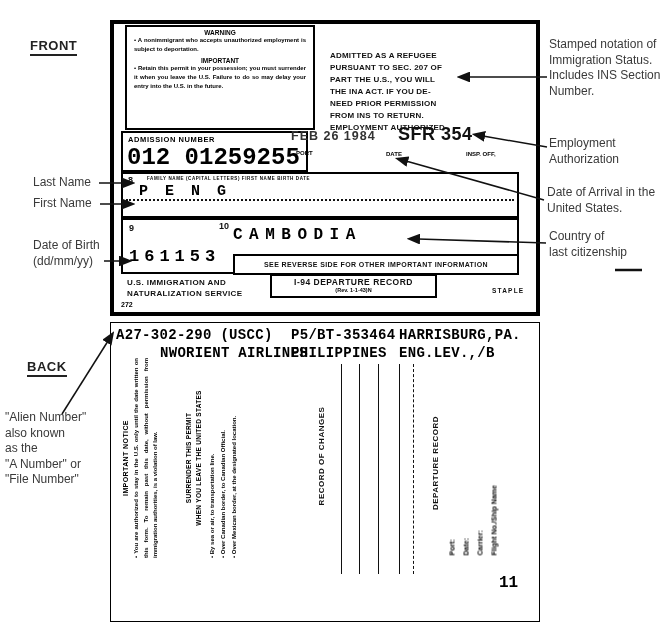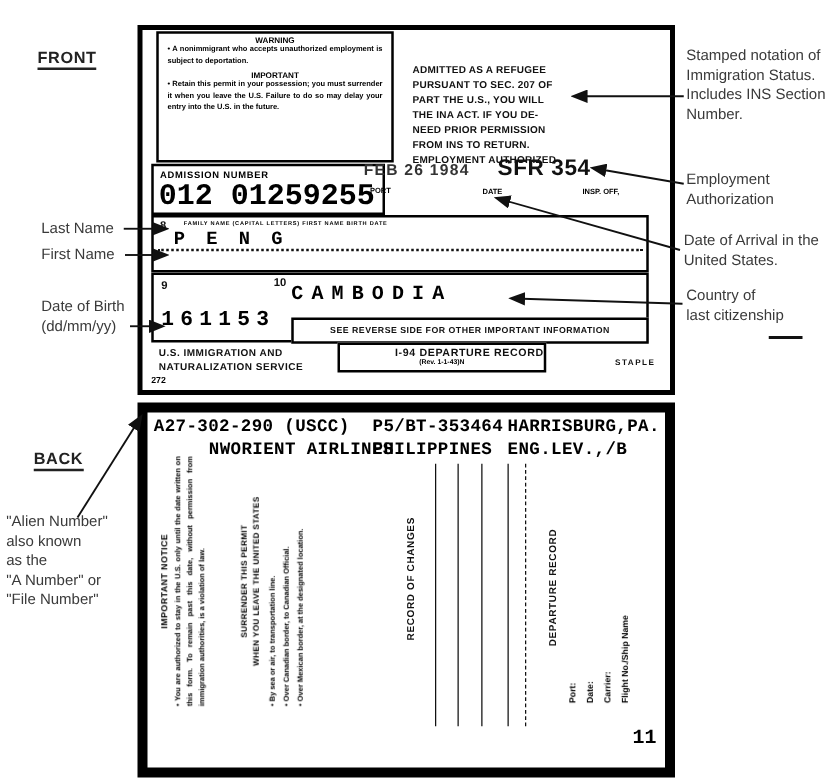--- a/index.html
+++ b/index.html
@@ -5,21 +5,21 @@
   html,body{margin:0;padding:0;background:#fff;}
   *{box-sizing:border-box;}
   #canvas{position:relative;width:672px;height:624px;background:#fff;overflow:hidden;
           font-family:"Liberation Sans",sans-serif;color:#111;}
   .abs{position:absolute;}
   .ann{font-size:12px;line-height:15.5px;color:#3a3a3a;white-space:pre-line;}
   .seclabel{font-size:13px;font-weight:bold;color:#222;letter-spacing:.5px;
             border-bottom:2px solid #222;padding-bottom:1px;}
   .card{position:absolute;background:#fff;}
   #front-card{left:110px;top:20px;width:430px;height:296px;border:4px solid #000;}
-  #back-card{left:110px;top:322px;width:430px;height:300px;border:8px solid #000000;}
+  #back-card{left:110px;top:322px;width:430px;height:300px;border:1px solid #000000;}
   .bx{position:absolute;border:2px solid #000;background:#fff;}
   .tinyb{font-weight:bold;filter:blur(.3px);color:#000;}
   .mono{font-family:"Liberation Mono","DejaVu Sans Mono",monospace;font-weight:bold;color:#000;}
   .stampline{font-size:8px;font-weight:bold;line-height:12px;letter-spacing:.2px;filter:blur(.25px);}
   .rot{position:absolute;transform:rotate(-90deg);}
   .vline{position:absolute;width:0;border-left:1px solid #111;}
   .ml{white-space:pre-line;}
 </style>
 </head>
 <body>
@@ -95,21 +95,21 @@
       <div class="abs mono" style="left:110px;top:6px;font-size:16px;letter-spacing:6.5px;">CAMBODIA</div>
     </div>
 
     <div class="bx" style="left:119px;top:230px;width:286px;height:21px;">
       <div style="font-size:7px;font-weight:bold;letter-spacing:.4px;text-align:center;line-height:17px;">SEE REVERSE SIDE FOR OTHER IMPORTANT INFORMATION</div>
     </div>
 
     <div class="abs ml" style="left:13px;top:254px;font-size:8px;font-weight:bold;line-height:10.5px;letter-spacing:.4px;">U.S. IMMIGRATION AND
 NATURALIZATION SERVICE</div>
     <div class="bx" style="left:156px;top:250px;width:167px;height:24px;">
-      <div style="font-size:8.5px;font-weight:bold;text-align:right;letter-spacing:.5px;margin-top:1px;">I-94 DEPARTURE RECORD</div>
+      <div style="font-size:8.5px;font-weight:bold;text-align:center;letter-spacing:.5px;margin-top:1px;">I-94 DEPARTURE RECORD</div>
       <div class="tinyb" style="font-size:5.5px;text-align:center;">(Rev. 1-1-43)N</div>
     </div>
     <div class="abs" style="left:378px;top:263px;font-size:6.5px;font-weight:bold;letter-spacing:1.2px;">STAPLE</div>
     <div class="abs tinyb" style="left:7px;top:277px;font-size:7px;">272</div>
   </div>
 
   <div id="back-card" class="card">
 
     <div class="abs mono" style="left:5px;top:4px;font-size:14px;letter-spacing:.3px;">A27-302-290 (USCC)</div>
     <div class="abs mono" style="left:180px;top:4px;font-size:14px;letter-spacing:.3px;">P5/BT-353464</div>

